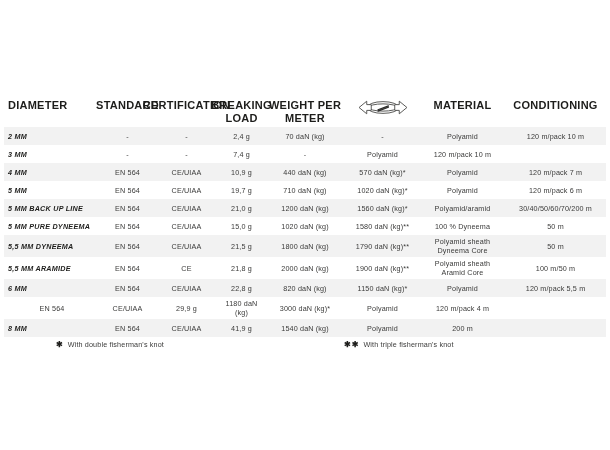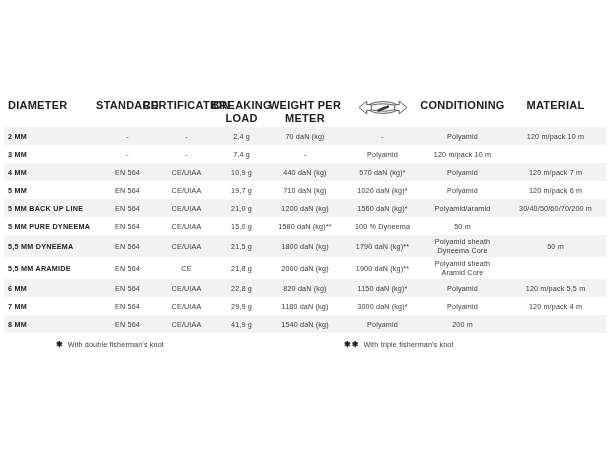--- a/index.html
+++ b/index.html
@@ -46,20 +46,21 @@
     text-align: center;
     line-height: 1.25;
     padding: 2px 2px;
     white-space: pre-line;
   }
   .td.left {
     justify-content: flex-start; text-align: left;
     font-weight: bold; color: #1d1d1b;
     padding-left: 4px;
     letter-spacing: 0.25px;
+    font-style: italic;
   }
 
   .loop-icon-svg { width: 56px; height: 27px; display: block; }
 
   .footnote {
     position: absolute;
     top: 340px;
     font-size: 7.2px;
     color: #3a3a39;
     letter-spacing: 0.15px;
@@ -90,22 +91,22 @@
 METER</div>
         <div class="th icon-th">
   <svg class="loop-icon-svg" viewBox="0 0 62 28" aria-hidden="true">
     <ellipse cx="31" cy="14" rx="17.5" ry="6.5" fill="none" stroke="#4a4a48" stroke-width="1"></ellipse>
     <ellipse cx="31" cy="14" rx="16" ry="4" fill="none" stroke="#4a4a48" stroke-width="1"></ellipse>
     <path d="M25.5 16.5 L37 12.2 M25.5 18 L37 13.7" stroke="#2c2c2a" stroke-width="1.4" stroke-linecap="round"></path>
     <path d="M13 7 L4.5 14 L13 21 L13 17.2 L18 17.2 L18 10.8 L13 10.8 Z" fill="#ffffff" stroke="#4a4a48" stroke-width="1" stroke-linejoin="round"></path>
     <path d="M49 7 L57.5 14 L49 21 L49 17.2 L44 17.2 L44 10.8 L49 10.8 Z" fill="#ffffff" stroke="#4a4a48" stroke-width="1" stroke-linejoin="round"></path>
   </svg>
 </div>
+        <div class="th">MATERIAL</div>
         <div class="th">CONDITIONING</div>
-        <div class="th">MATERIAL</div>
       </div>
     <div class="tbody" id="tbody">
         <div class="tr stripe">
           <div class="td left">2 MM</div>
           <div class="td">-</div>
           <div class="td">-</div>
           <div class="td">2,4 g</div>
           <div class="td">70 daN (kg)</div>
           <div class="td">-</div>
           <div class="td">Polyamid</div>
@@ -148,20 +149,21 @@
           <div class="td">1200 daN (kg)</div>
           <div class="td">1560 daN (kg)*</div>
           <div class="td">Polyamid/aramid</div>
           <div class="td">30/40/50/60/70/200 m</div>
         </div>
         <div class="tr">
           <div class="td left">5 MM PURE DYNEEMA</div>
           <div class="td">EN 564</div>
           <div class="td">CE/UIAA</div>
           <div class="td">15,0 g</div>
+          <div class="td">1020 daN (kg)</div>
           <div class="td">1580 daN (kg)**</div>
           <div class="td">100 % Dyneema</div>
           <div class="td">50 m</div>
         </div>
         <div class="tr stripe">
           <div class="td left">5,5 MM DYNEEMA</div>
           <div class="td">EN 564</div>
           <div class="td">CE/UIAA</div>
           <div class="td">21,5 g</div>
           <div class="td">1800 daN (kg)</div>
@@ -172,33 +174,33 @@
         </div>
         <div class="tr">
           <div class="td left">5,5 MM ARAMIDE</div>
           <div class="td">EN 564</div>
           <div class="td">CE</div>
           <div class="td">21,8 g</div>
           <div class="td">2000 daN (kg)</div>
           <div class="td">1900 daN (kg)**</div>
           <div class="td">Polyamid sheath
 Aramid Core</div>
+          <div class="td">100 m/50 m</div>
         </div>
         <div class="tr stripe">
           <div class="td left">6 MM</div>
           <div class="td">EN 564</div>
           <div class="td">CE/UIAA</div>
           <div class="td">22,8 g</div>
           <div class="td">820 daN (kg)</div>
           <div class="td">1150 daN (kg)*</div>
           <div class="td">Polyamid</div>
           <div class="td">120 m/pack 5,5 m</div>
         </div>
         <div class="tr">
-          <div class="td left">7 MM</div>
           <div class="td">EN 564</div>
           <div class="td">CE/UIAA</div>
           <div class="td">29,9 g</div>
           <div class="td">1180 daN (kg)</div>
           <div class="td">3000 daN (kg)*</div>
           <div class="td">Polyamid</div>
           <div class="td">120 m/pack 4 m</div>
         </div>
         <div class="tr stripe">
           <div class="td left">8 MM</div>

